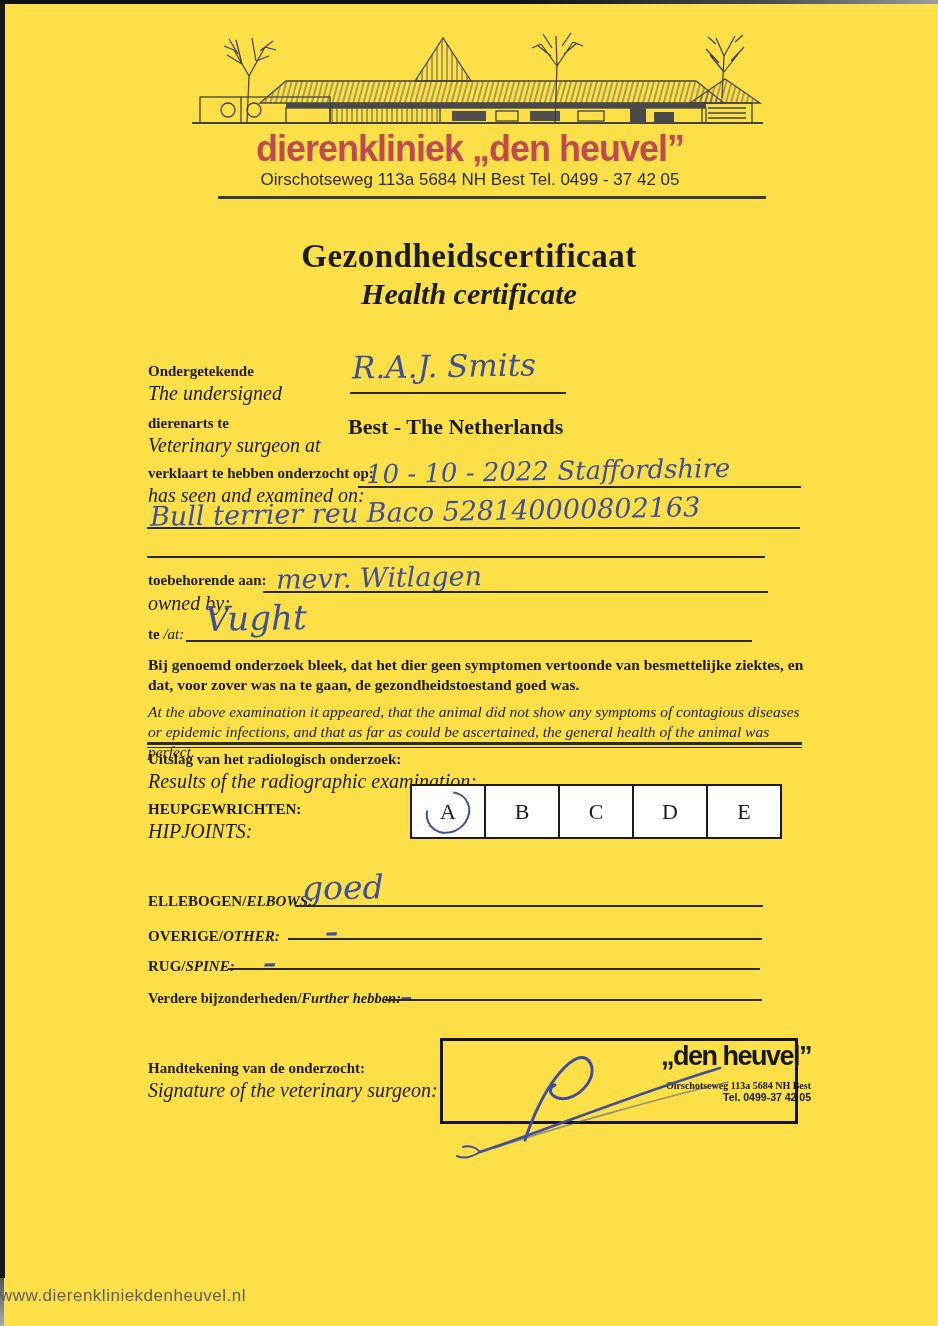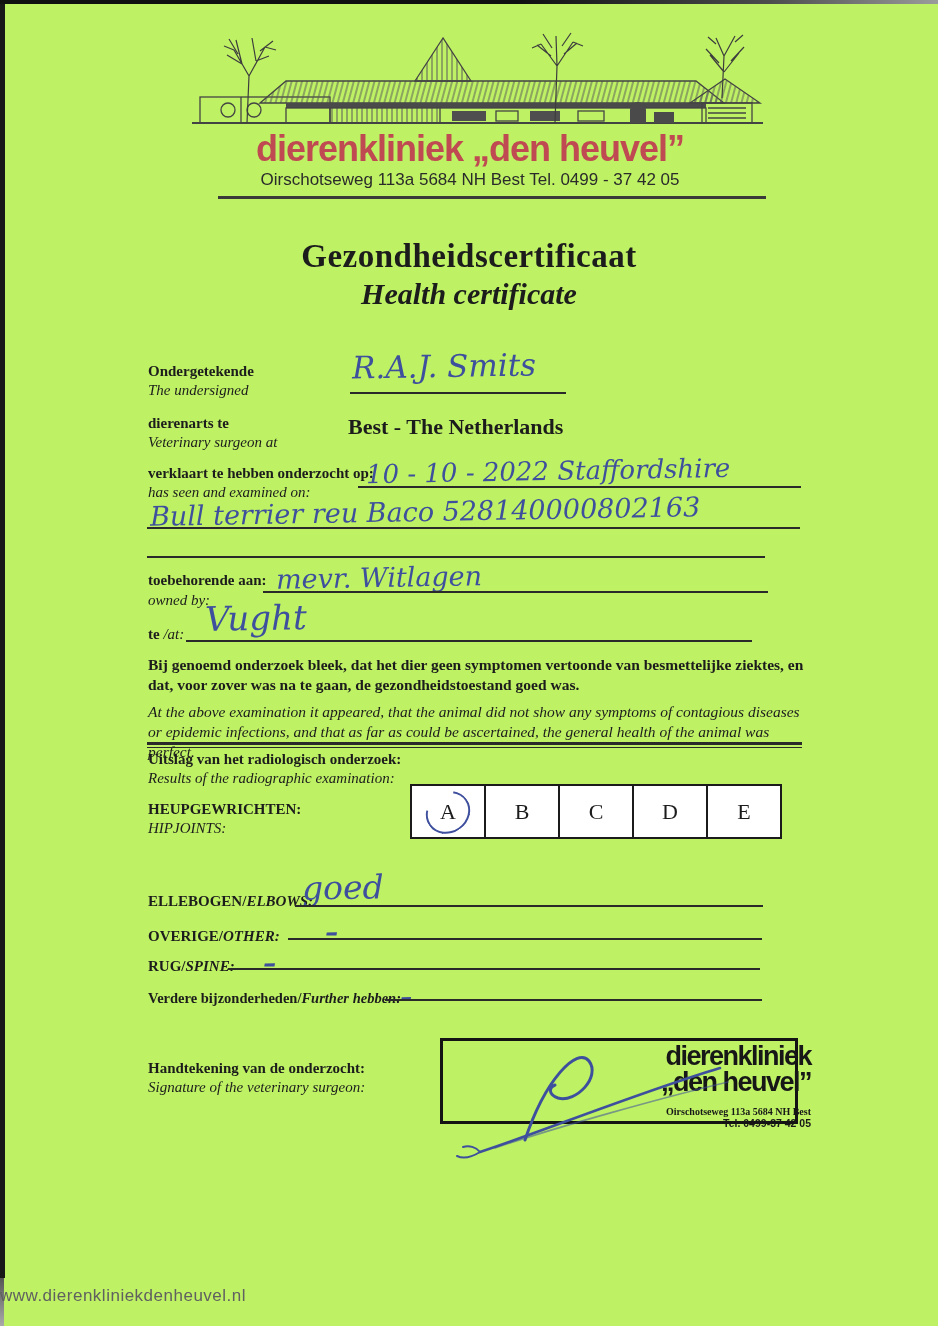--- a/index.html
+++ b/index.html
@@ -1,18 +1,18 @@
 <!DOCTYPE html>
 <html><head>
 <meta charset="utf-8">
 <style>
   html,body { margin:0; padding:0; background:#e9e9e9; }
   .page {
     position:relative; width:938px; height:1326px; margin:0 auto;
-    background:#bef264; overflow:hidden;
+    background:#fde047; overflow:hidden;
     font-family:"Liberation Serif", serif; color:#1c1c1c;
   }
   
   .scan-left { position:absolute; left:0; top:0; width:5px; height:1278px; background:#181818; }
   .scan-left-fade { position:absolute; left:0; top:1278px; width:4px; height:48px; background:linear-gradient(#555,#aaa); }
   .scan-top { position:absolute; left:0; top:0; width:938px; height:4px;
     background:linear-gradient(to right,#101010 55%,#4c4c4c 82%,#9b9b9b 100%); }
 
   
   .header-art { position:absolute; left:190px; top:28px; width:575px; height:102px; }
@@ -22,21 +22,21 @@
   .address { position:absolute; left:170px; top:170px; width:600px; text-align:center;
     font-family:"Liberation Sans", sans-serif; font-size:17px; color:#2b2b2b; }
   .header-rule { position:absolute; left:218px; top:196px; width:548px; border-bottom:3px solid #3a3a3a; }
 
   .title-nl { position:absolute; left:0; width:938px; top:238px; text-align:center;
     font-size:33px; font-weight:bold; letter-spacing:0.5px; }
   .title-en { position:absolute; left:0; width:938px; top:277px; text-align:center;
     font-size:30px; font-weight:bold; font-style:italic; }
 
   .lbl { position:absolute; font-weight:bold; font-size:15px; white-space:nowrap; }
-  .sub { position:absolute; font-style:italic; font-size:15px; white-space:nowrap; }
+  .sub { position:absolute; font-style:italic; font-size:20px; white-space:nowrap; }
   .rule { position:absolute; border-bottom:2px solid #2a2a2a; height:0; }
   .hw { position:absolute; font-family:"DejaVu Serif", serif; font-style:italic;
     color:#3e4f9d; white-space:nowrap; transform:rotate(-1deg); }
   .printed-val { position:absolute; font-weight:bold; font-size:22px; white-space:nowrap;font-family:Liberation Serif, serif; }
 
   .para { position:absolute; left:148px; width:662px; font-size:15.5px; line-height:1.28; }
   .para-nl { font-weight:bold; }
   .para-en { font-style:italic; }
   .double-rule { position:absolute; left:147px; width:655px; height:2px;
     border-top:3px solid #2a2a2a; border-bottom:1px solid #2a2a2a; }
@@ -199,21 +199,20 @@
 
   <div class="lbl" style="left:148px; top:990px; font-size:14.5px"><span>Verdere bijzonderheden/</span><i>Further hebben:</i></div>
   <div class="hw" style="left:400px; top:982px; font-size:24px; font-weight:bold">–</div>
   <div class="rule" style="left:385px; top:999px; width:377px"></div>
 
   <div class="lbl" style="left:148px; top:1060px">Handtekening van de onderzocht:</div>
   <div class="sub" style="left:148px; top:1079px">Signature of the veterinary surgeon:</div>
 
   <div class="stamp-box"></div>
   <div class="stamp-text">
-    <div class="stamp-l1">dierenkliniek</div>
     <div class="stamp-l2">„den heuvel”</div>
     <div class="stamp-l3">Oirschotseweg 113a  5684 NH Best</div>
     <div class="stamp-l4">Tel. 0499-37 42 05</div>
   </div>
 
   <svg class="sig-svg" width="300" height="122" viewBox="0 0 300 122">
     <g fill="none" stroke="#3e4f9d" stroke-linecap="round">
       <path d="M75,100 C95,40 127,6 139,21 C151,37 126,63 108,58 C99,55 98,48 105,45" stroke-width="3"></path>
       <path d="M30,112 C80,96 190,52 270,28" stroke-width="2.6"></path>
       <path d="M45,108 C110,86 215,57 278,42" stroke-width="1.6" opacity="0.55"></path>

